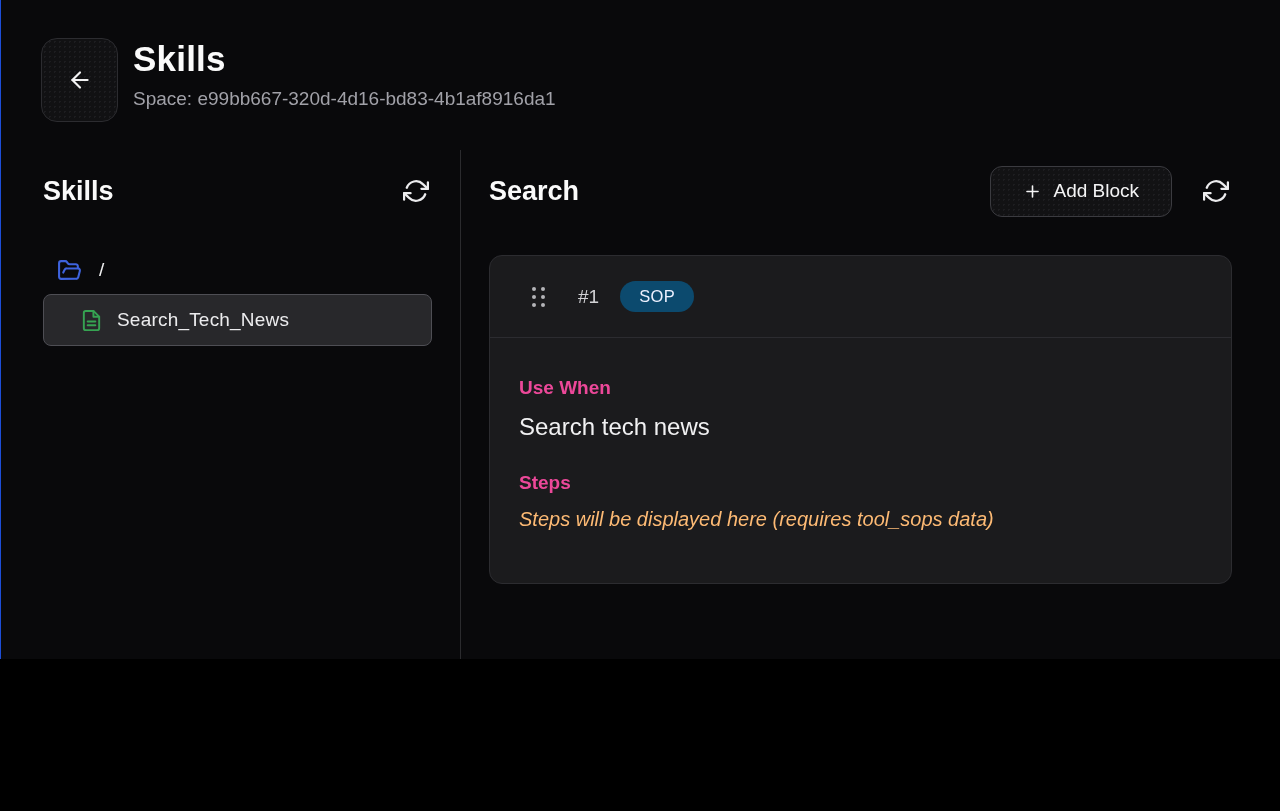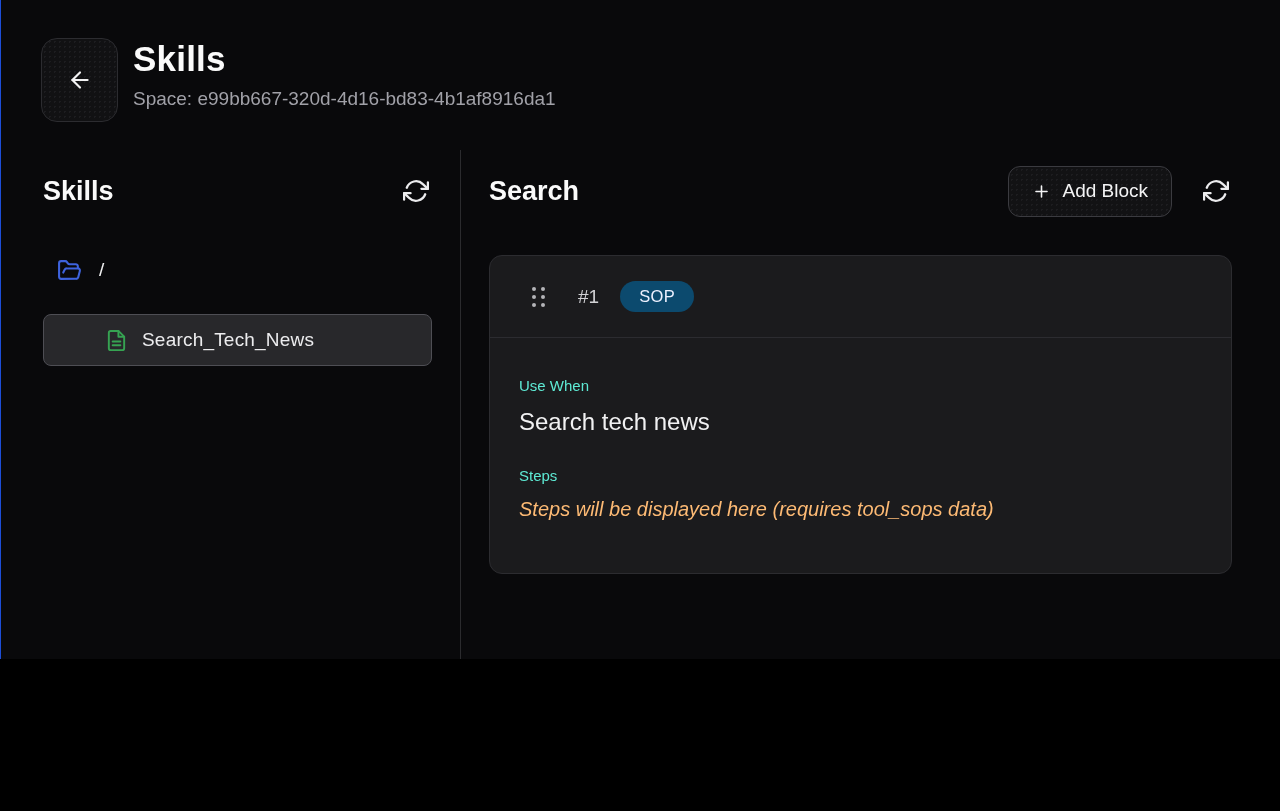--- a/index.html
+++ b/index.html
@@ -99,21 +99,21 @@
     border: none;
     color: #ececee;
     display: flex; align-items: center; justify-content: center;
     cursor: pointer;
   }
   .icon-btn svg { width: 26px; height: 26px; }
 
   .header-actions { display: flex; align-items: center; gap: 28px; }
   .add-block-btn {
     height: 51px;
-    padding: 0 23px;
+    padding: 0 32px;
     display: flex; align-items: center; gap: 11px;
     background-color: #121214;
     background-image: radial-gradient(#1d1d20 1px, transparent 1px);
     background-size: 5px 5px;
     border: 1px solid #3b3b40;
     border-radius: 12px;
     color: #f4f4f5;
     font-size: 19px;
     font-family: inherit;
     cursor: pointer;
@@ -125,24 +125,23 @@
   .tree-folder-row {
     height: 48px;
     display: flex; align-items: center; gap: 17px;
     padding-left: 14px;
     cursor: pointer;
   }
   .tree-folder-row svg { width: 25px; height: 25px; color: #3e63de; }
   .tree-folder-label { font-size: 19px; color: #f2f2f3; }
 
   .tree-file-row {
-    margin-top: 20px;
     height: 52px;
     display: flex; align-items: center; gap: 14px;
-    padding-left: 61px;
+    padding-left: 36px;
     background: #28282b;
     border: 1px solid #4e4e54;
     border-radius: 8px;
     cursor: pointer;
   }
   .tree-file-row svg { width: 23px; height: 23px; color: #36a352; }
   .tree-file-label { font-size: 19px; color: #ececee; letter-spacing: 0.2px; }
 
   
   .block-card {
@@ -182,23 +181,23 @@
     border-radius: 999px;
     font-size: 16.5px;
     color: #eef1ff;
     letter-spacing: 0.4px;
   }
 
   .block-card-body { padding: 39px 30px 44px 29px; }
   .section { margin-bottom: 31px; }
   .section:last-child { margin-bottom: 8px; }
   .section-label {
-    font-size: 15px;
-    font-weight: 400;
-    color: #5eead4;
+    font-size: 19px;
+    font-weight: 700;
+    color: #ec4899;
     margin-bottom: 14px;
   }
   .section-value {
     font-size: 24px;
     color: #f1f1f2;
   }
   .section-value.placeholder {
     font-style: italic;
     color: #fdba74;
     font-size: 20px;

